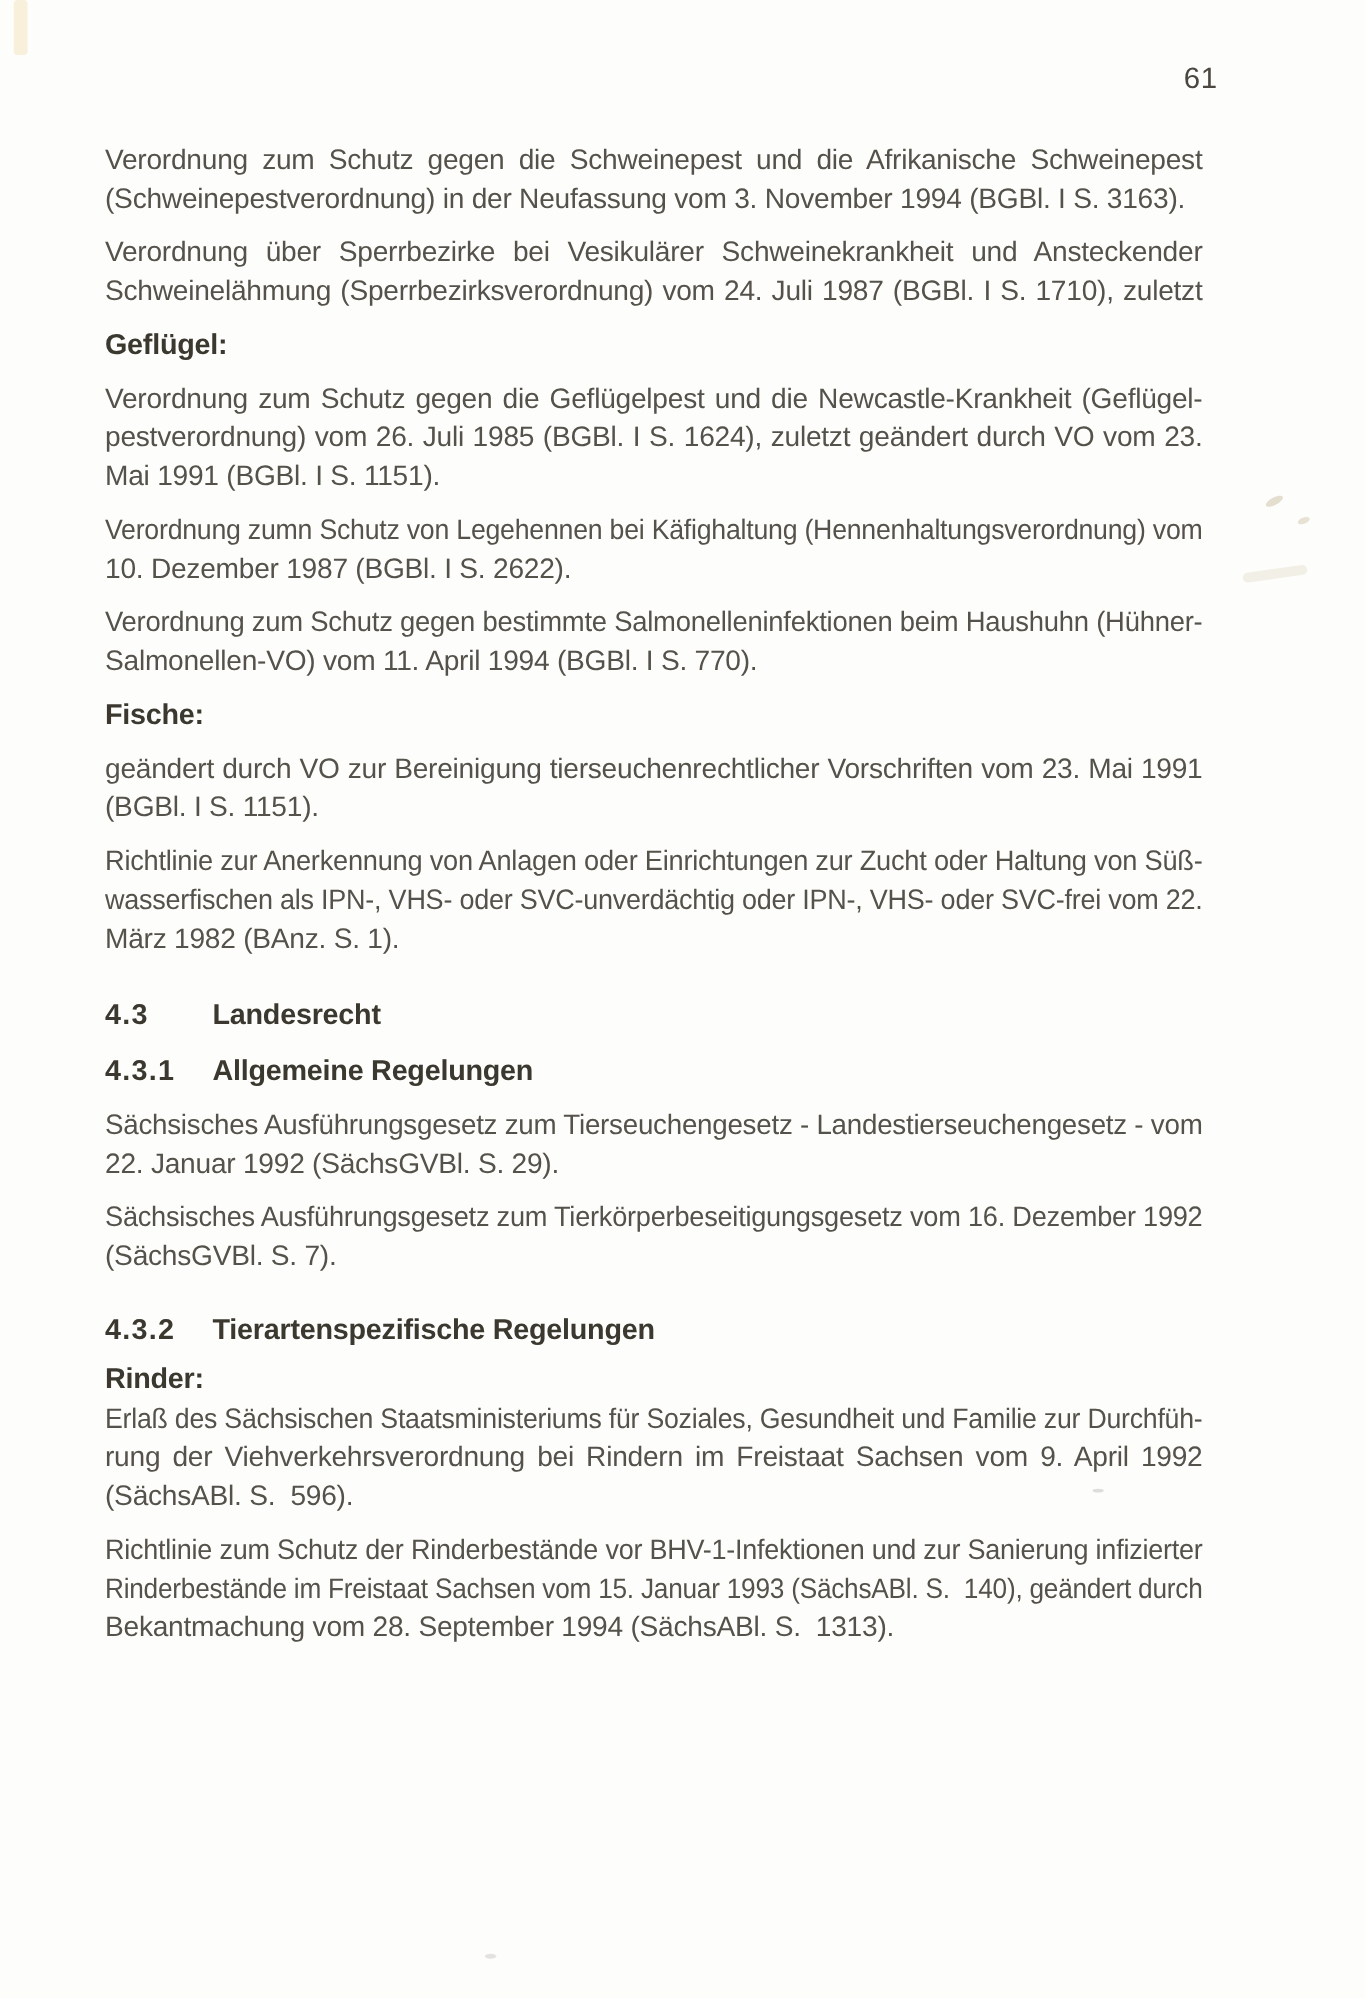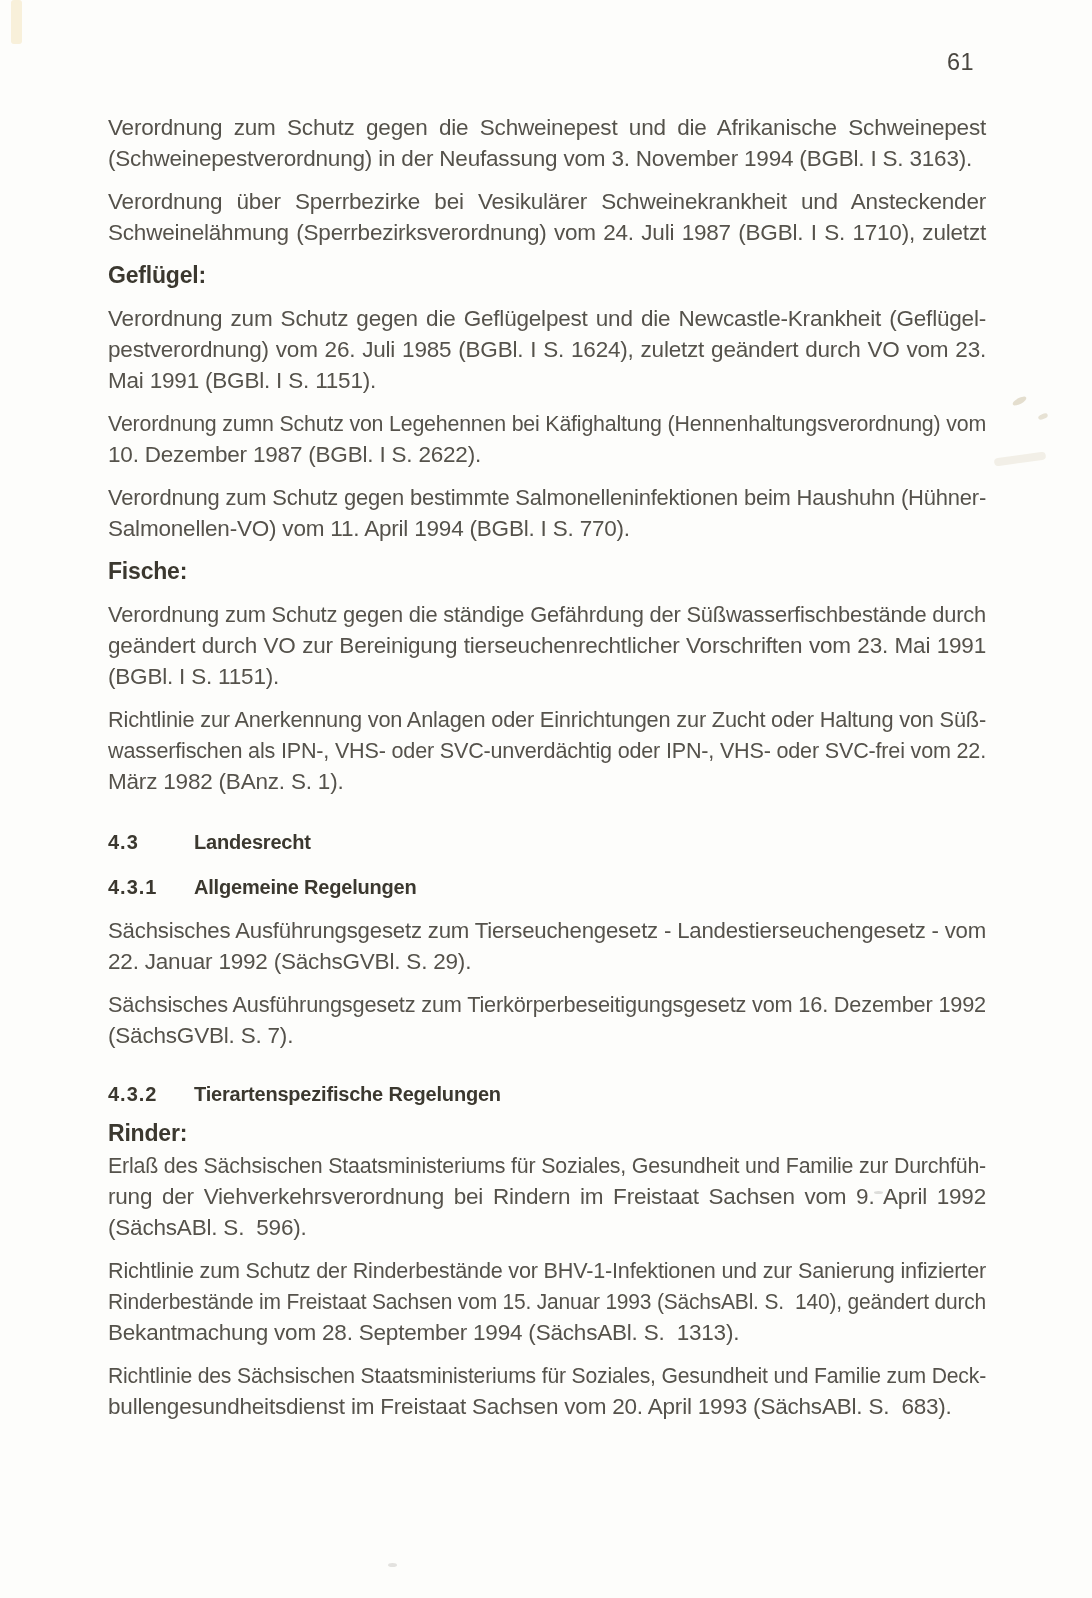--- a/index.html
+++ b/index.html
@@ -23,33 +23,33 @@
   .sp2{left:1038px;top:414px;width:10px;height:5px;background:rgba(190,175,140,.35);transform:rotate(-22deg);}
   .sp3{left:994px;top:455px;width:52px;height:8px;background:rgba(205,192,158,.22);border-radius:4px;transform:rotate(-8deg);}
   .sp4{left:388px;top:1563px;width:9px;height:4px;background:rgba(160,158,150,.28);}
   .sp5{left:874px;top:1191px;width:9px;height:3px;background:rgba(150,148,142,.30);}
 
   .pagenum{
     position:absolute;left:947px;top:49px;
     font-size:23.5px;color:#4a4740;letter-spacing:.5px;
   }
   .content{
-    position:absolute;left:108px;top:112px;width:878px;
+    position:absolute;left:84px;top:112px;width:878px;
     font-size:22.5px;line-height:31px;letter-spacing:-.2px;
     color:var(--ink);
   }
   .para{margin:0 0 12px 0;}
   .line{height:31px;}
   .line .t{display:inline-block;white-space:nowrap;transform-origin:0 50%;}
   .h-species{
     font-weight:bold;color:var(--ink-bold);
     font-size:23px;margin:0 0 12px 0;
   }
   .h-species.tight{margin-bottom:1px;}
-  .sec{font-weight:bold;color:var(--ink-bold);font-size:20px;line-height:31px;}
+  .sec{font-weight:bold;color:var(--ink-bold);font-size:23px;line-height:31px;}
   .sec .num{display:inline-block;width:86px;letter-spacing:1px;}
   .sec-major{margin:30px 0 14px 0;}
   .sec-sub{margin:0 0 12px 0;}
   .sec-sub-major{margin:28px 0 8px 0;}
 </style>
 </head>
 <body>
 
 <div class="page">
   <div class="streak"></div>
@@ -79,21 +79,20 @@
       <div class="para">
         <div class="line just"><span class="t" style="transform: scaleX(0.949285);">Verordnung zumn Schutz von Legehennen bei Käfighaltung (Hennenhaltungsverordnung) vom</span></div>
         <div class="line last"><span class="t">10. Dezember 1987 (BGBl. I S. 2622).</span></div>
       </div>
       <div class="para">
         <div class="line just"><span class="t" style="transform: scaleX(0.975352);">Verordnung zum Schutz gegen bestimmte Salmonelleninfektionen beim Haushuhn (Hühner-</span></div>
         <div class="line last"><span class="t">Salmonellen-VO) vom 11. April 1994 (BGBl. I S. 770).</span></div>
       </div>
       <div class="h-species">Fische:</div>
       <div class="para">
-        <div class="line just"><span class="t" style="transform: scaleX(0.971474);">Verordnung zum Schutz gegen die ständige Gefährdung der Süßwasserfischbestände durch</span></div>
         <div class="line just"><span class="t" style="word-spacing: 0.470313px;">geändert durch VO zur Bereinigung tierseuchenrechtlicher Vorschriften vom 23. Mai 1991</span></div>
         <div class="line last"><span class="t">(BGBl. I S. 1151).</span></div>
       </div>
       <div class="para">
         <div class="line just"><span class="t" style="transform: scaleX(0.96721);">Richtlinie zur Anerkennung von Anlagen oder Einrichtungen zur Zucht oder Haltung von Süß-</span></div>
         <div class="line just"><span class="t" style="transform: scaleX(0.959301);">wasserfischen als IPN-, VHS- oder SVC-unverdächtig oder IPN-, VHS- oder SVC-frei vom 22.</span></div>
         <div class="line last"><span class="t">März 1982 (BAnz. S. 1).</span></div>
       </div>
       <div class="sec sec-major"><span class="num">4.3</span><span class="title">Landesrecht</span></div>
       <div class="sec sec-sub"><span class="num">4.3.1</span><span class="title">Allgemeine Regelungen</span></div>
@@ -110,18 +109,14 @@
       <div class="para">
         <div class="line just"><span class="t" style="transform: scaleX(0.949494);">Erlaß des Sächsischen Staatsministeriums für Soziales, Gesundheit und Familie zur Durchfüh-</span></div>
         <div class="line just"><span class="t" style="word-spacing: 3.69034px;">rung der Viehverkehrsverordnung bei Rindern im Freistaat Sachsen vom 9. April 1992</span></div>
         <div class="line last"><span class="t">(SächsABl. S.&nbsp; 596).</span></div>
       </div>
       <div class="para">
         <div class="line just"><span class="t" style="transform: scaleX(0.959989);">Richtlinie zum Schutz der Rinderbestände vor BHV-1-Infektionen und zur Sanierung infizierter</span></div>
         <div class="line just"><span class="t" style="transform: scaleX(0.931719);">Rinderbestände im Freistaat Sachsen vom 15. Januar 1993 (SächsABl. S.&nbsp; 140), geändert durch</span></div>
         <div class="line last"><span class="t">Bekantmachung vom 28. September 1994 (SächsABl. S.&nbsp; 1313).</span></div>
       </div>
-      <div class="para">
-        <div class="line just"><span class="t" style="transform: scaleX(0.940798);">Richtlinie des Sächsischen Staatsministeriums für Soziales, Gesundheit und Familie zum Deck-</span></div>
-        <div class="line last"><span class="t">bullengesundheitsdienst im Freistaat Sachsen vom 20. April 1993 (SächsABl. S.&nbsp; 683).</span></div>
-      </div>
     </div>
 </div>
 
 </body></html>

